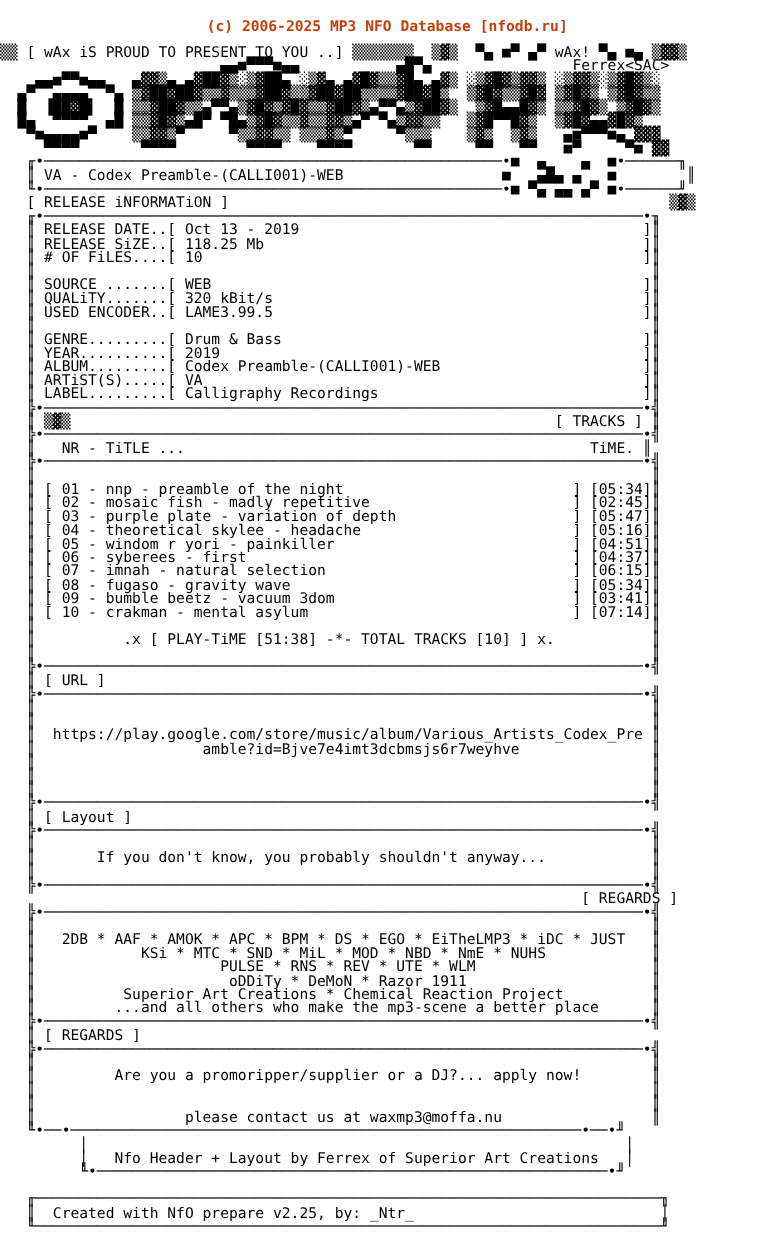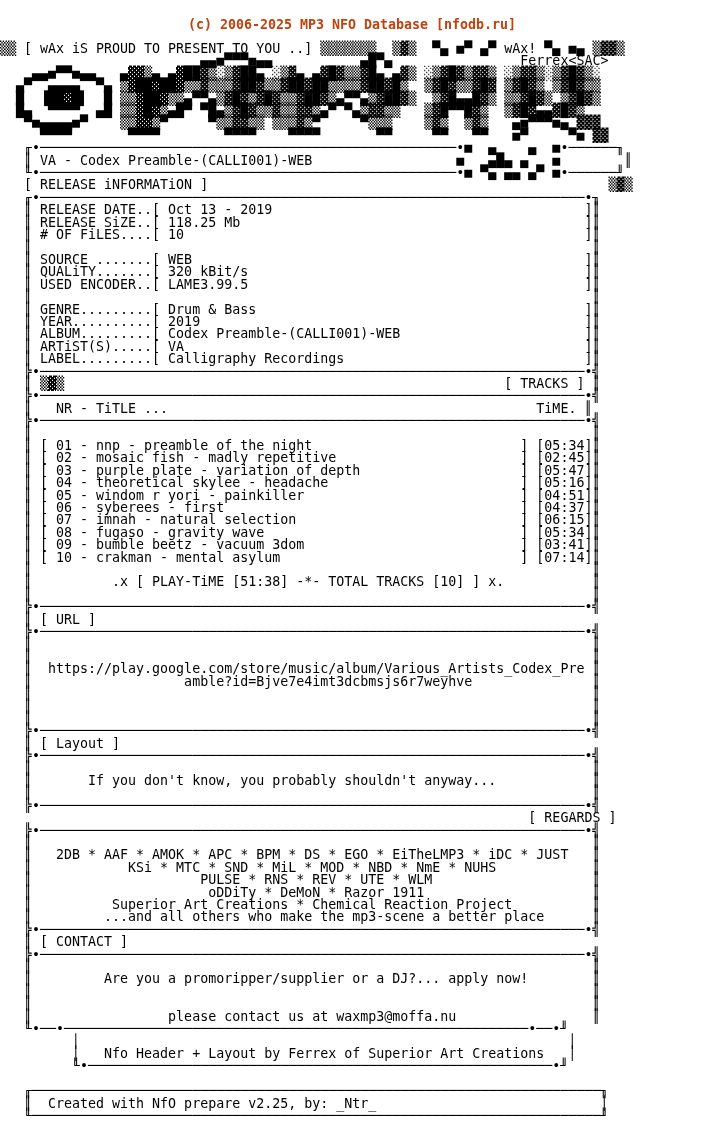--- a/index.html
+++ b/index.html
@@ -96,21 +96,21 @@
    ╠•────────────────────────────────────────────────────────────────────•╣
    ║                                                                      ║
    ║   2DB * AAF * AMOK * APC * BPM * DS * EGO * EiTheLMP3 * iDC * JUST   ║
    ║            KSi * MTC * SND * MiL * MOD * NBD * NmE * NUHS            ║
    ║                     PULSE * RNS * REV * UTE * WLM                    ║
    ║                      oDDiTy * DeMoN * Razor 1911                     ║
    ║          Superior Art Creations * Chemical Reaction Project          ║
    ║         ...and all others who make the mp3-scene a better place      ║
    ╠•────────────────────────────────────────────────────────────────────•╣</div>
 
-  <div class="sect">   ║ [ CONTACT ]
+  <div class="sect">   ║ [ REGARDS ]
    ╠•────────────────────────────────────────────────────────────────────•╣
    ║                                                                      ║
    ║         Are you a promoripper/supplier or a DJ?... apply now!        ║
    ║                                                                      ║
    ║                                                                      ║
    ║                 please contact us at waxmp3@moffa.nu                 ║
    ╙•──•──────────────────────────────────────────────────────────•──•╜</div>
 
   <div class="sect">         │                                                             │
          │   Nfo Header + Layout by Ferrex of Superior Art Creations   │

